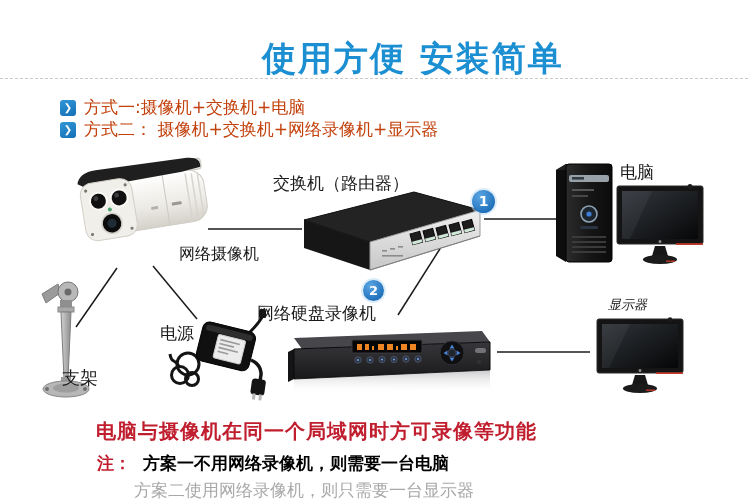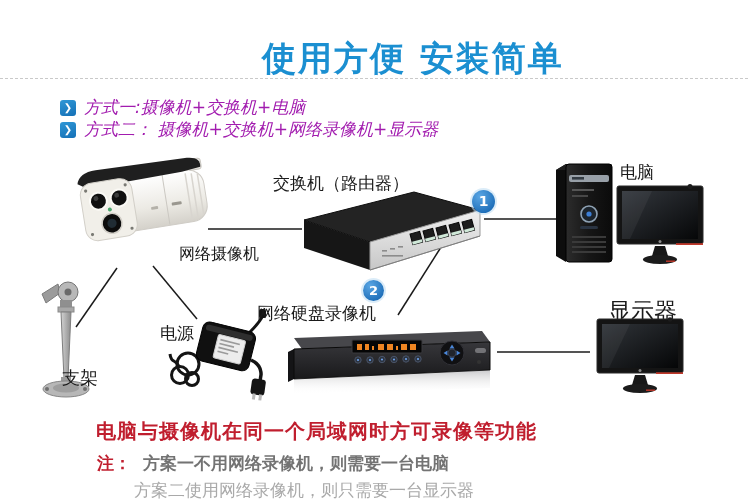--- a/index.html
+++ b/index.html
@@ -23,51 +23,51 @@
   
   .method-row { left:60px; display:flex; align-items:center; white-space:nowrap; }
   .method-row.r1 { top:80px; }
   .method-row.r2 { top:102px; }
   .bullet {
     display:inline-block; width:16px; height:16px; border-radius:3px;
     background:linear-gradient(160deg,#2f97d6,#1570b6);
     color:#fff; font-size:10px; font-weight:bold; line-height:16px;
     text-align:center; margin-right:8px; flex:none;
   }
-  .method-label { font-size:17px; color:#a21caf;font-style:italic; }
+  .method-label { font-size:17px; color:#c2410c; }
 
   
   .dev-label { white-space:nowrap; color:#1a1a1a; }
   .lbl-camera  { left:179px; top:228px; font-size:16px;text-align:center; }
   .lbl-switch  { left:273px; top:156px; font-size:17px; }
   .lbl-pc      { left:620px; top:145px; font-size:17px; }
   .lbl-bracket { left:62px;  top:350px; font-size:18px; }
   .lbl-power   { left:160px; top:306px; font-size:17px; }
   .lbl-nvr     { left:257px; top:286px; font-size:17px; }
-  .lbl-monitor { left:608px; top:280px; font-size:23px; }
+  .lbl-monitor { left:608px; top:280px; font-size:13px;font-style:italic; }
 
   
   .badge {
     border-radius:50%; color:#fff; font-weight:bold; text-align:center;
     background:radial-gradient(circle at 35% 28%, #5aa6e4, #1c6db8 78%);
     box-shadow:0 0 0 2px rgba(190,220,243,.55);
   }
   .badge-1 { left:472px; top:174px; width:23px; height:23px; line-height:23px; font-size:14px; }
   .badge-2 { left:363px; top:264px; width:21px; height:21px; line-height:21px; font-size:13px; }
 
   .lines-overlay { left:0; top:0; pointer-events:none; }
 
   
   .footer-headline {
     left:96px; top:402px; font-size:20px; font-weight:bold;
     letter-spacing:1px; color:#c01e2e; white-space:nowrap;text-align:right;
   }
   .note-row { left:97px; top:436px; font-size:17px; font-weight:bold; white-space:nowrap; }
   .note-prefix { color:#c01e2e; margin-right:6px; }
-  .note-body { color:#737373; }
+  .note-body { color:#000000; }
   .note-2 { left:134px; top:463px; font-size:17px; color:#a9a9a9; white-space:nowrap; }
 </style>
 </head>
 <body>
 
 <div class="canvas">
 
   <div class="abs main-title">使用方便 安装简单</div>
   <div class="abs divider"></div>
 

